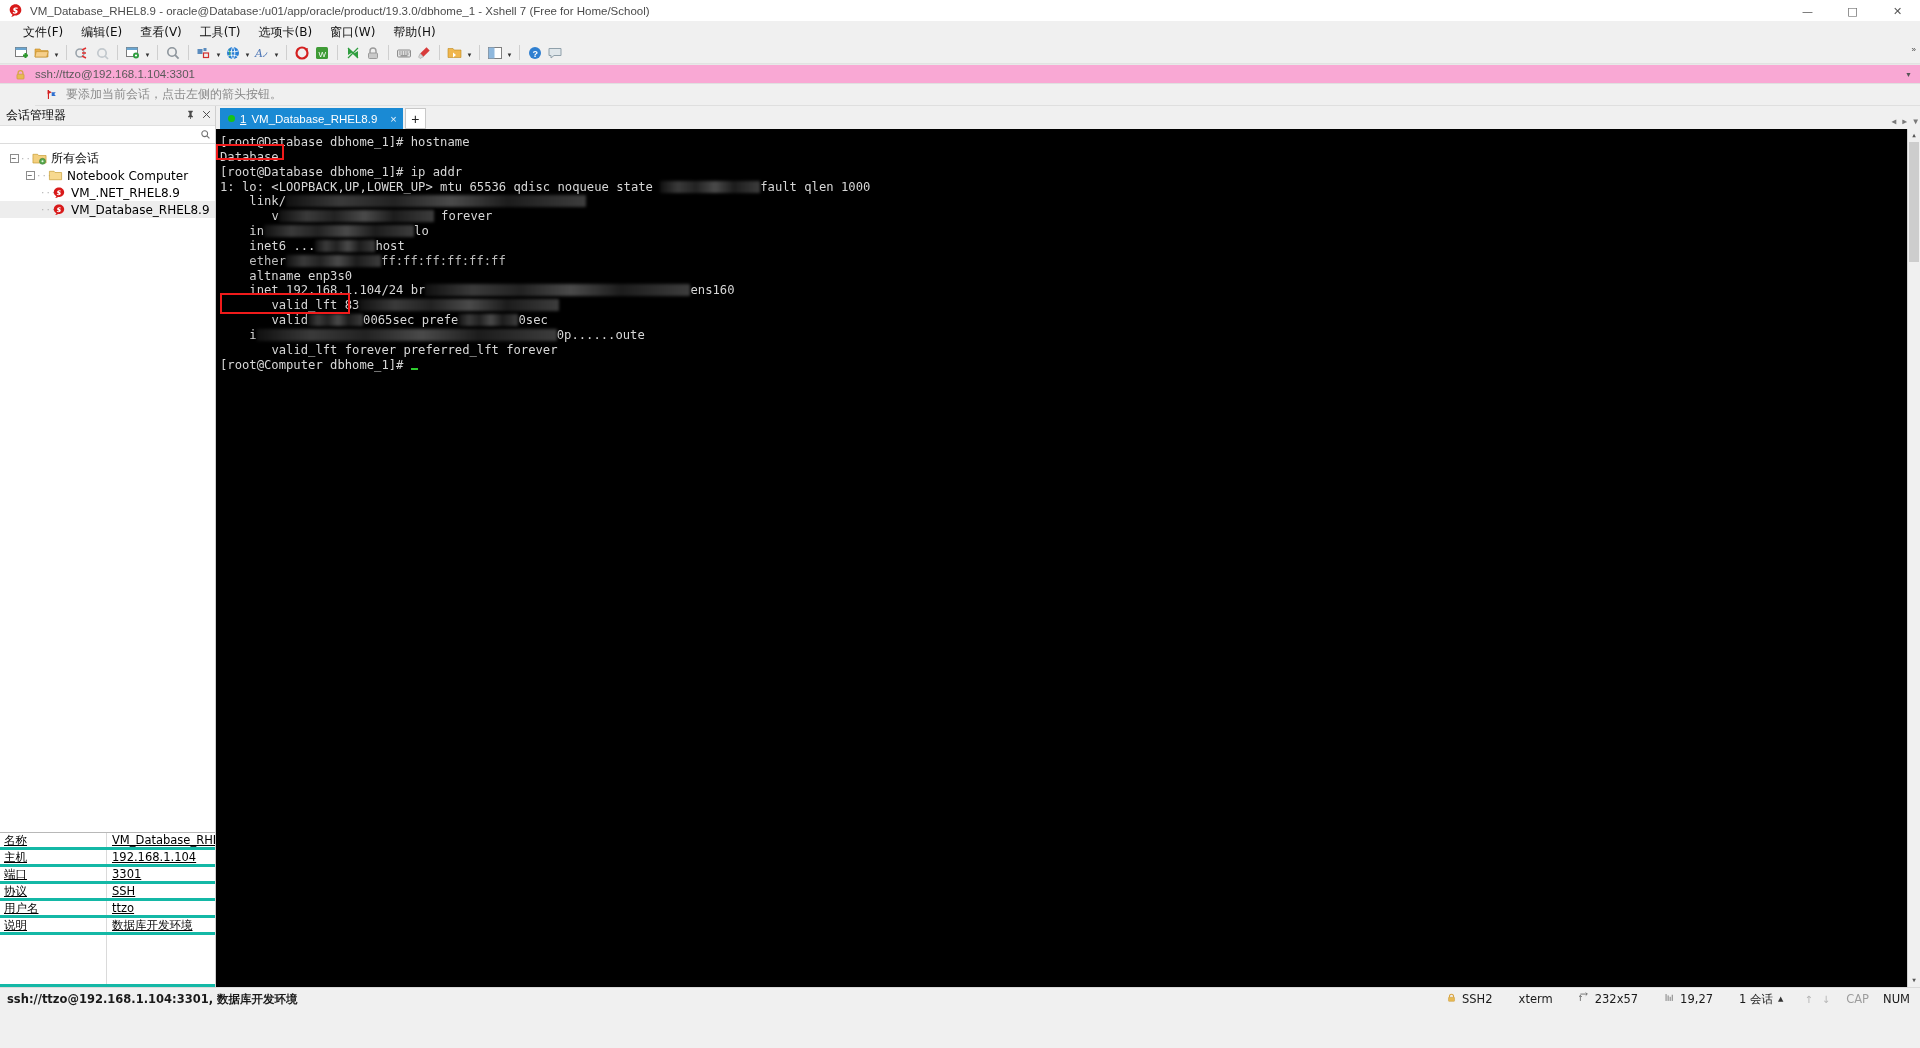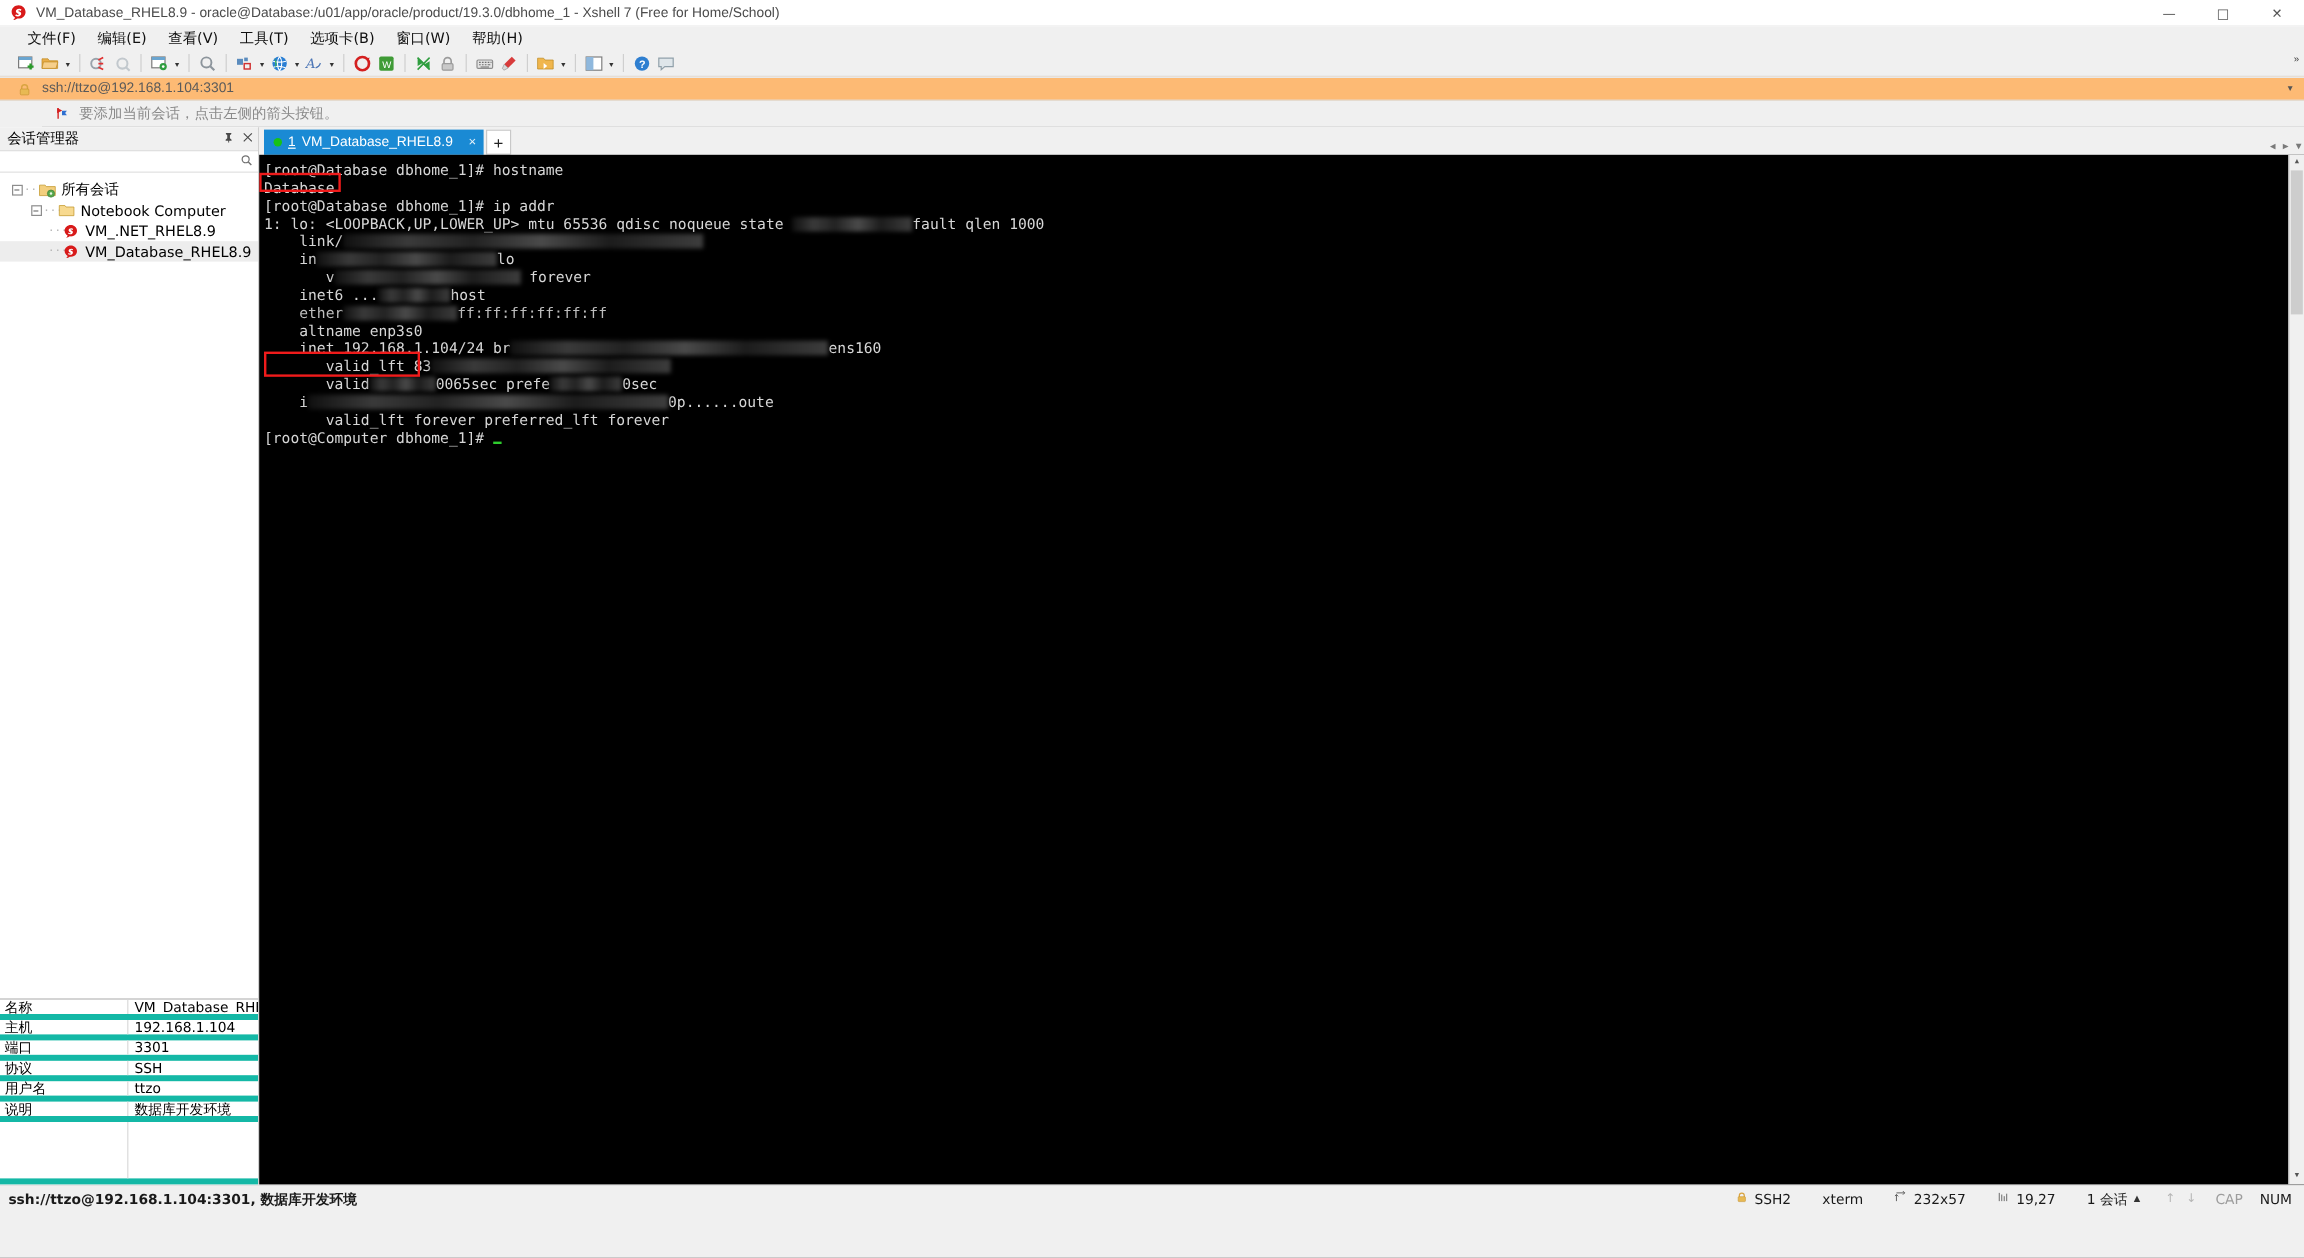--- a/index.html
+++ b/index.html
@@ -48,21 +48,21 @@
     width:9px; height:16px; display:flex; align-items:flex-end; justify-content:center;
     font-size:6px; color:#333; padding-bottom:3px;
   }
   .tb-sep{ width:1px; height:15px; background:#cfcfcf; margin:0 5px; }
   .tb-overflow{
     position:absolute; right:4px; top:3px; font-size:8px; color:#444;
   }
 
   
   #addressbar{
-    height:20px; background:#fdba74; display:flex; align-items:center;
+    height:20px; background:#f9a8d4; display:flex; align-items:center;
     border-top:1px solid #e8e8e8; border-bottom:1px solid #e0e0e0; position:relative;
   }
   #addressbar .lock{ margin-left:14px; margin-right:8px; display:flex; }
   #addressbar .addr-text{ font-size:11.5px; color:#5a5a5a; }
   #addressbar .addr-caret{ position:absolute; right:8px; font-size:7px; color:#555; }
 
   
   #hintbar{
     height:22px; background:#f0f0f0; display:flex; align-items:center;
     border-bottom:1px solid #dfdfdf;
@@ -95,21 +95,21 @@
        font-size:9px; color:#555; font-family:"DejaVu Sans Mono", monospace;}
   .tw-box{ width:9px;height:9px;border:1px solid #8d8d8d; background:#fff;
      display:flex;align-items:center;justify-content:center;font-size:8px;line-height:7px;color:#333;}
   .tdots{ width:11px; height:17px; display:flex; align-items:center; color:#b4b4b4;
       font-size:9px; font-family:"DejaVu Sans Mono", monospace;}
   .tree-ico{ width:16px; height:16px; margin-right:4px; display:flex; align-items:center; justify-content:center;}
   .tree-label{ font-size:12px; color:#000; font-family:"DejaVu Sans","Liberation Sans",sans-serif;}
 
   
   #props{ border-top:1px solid #b8b8b8; background:#fff; }
-  .prow{ display:flex; height:17px; border-bottom:5px solid #14b8a6; }
+  .prow{ display:flex; height:17px; border-bottom:3px solid #14b8a6;text-decoration:underline; }
   .pkey{ width:107px; border-right:1px solid #dadada; font-size:11.5px; color:#000;
       padding-left:4px; display:flex; align-items:center;
       font-family:"DejaVu Sans","Liberation Sans",sans-serif;}
   .pval{ flex:1; font-size:11.5px; color:#000; padding-left:5px; display:flex; align-items:center;
       font-family:"DejaVu Sans","Liberation Sans",sans-serif; overflow:hidden; white-space:nowrap;}
   .prow.blank{ height:52px; }
   .prow.blank .pkey{ border-right:1px solid #dadada; }
 
   
   #rightpane{ flex:1; display:flex; flex-direction:column; background:#f0f0f0;}
@@ -487,22 +487,22 @@
         <span>▼</span>
       </div>
     </div>
 
     <div id="terminal">
       <div class="line"><span>[root@Database dbhome_1]# hostname</span></div>
       <div class="line"><span>Database</span></div>
       <div class="line"><span>[root@Database dbhome_1]# ip addr</span></div>
       <div class="line"><span>1: lo: &lt;LOOPBACK,UP,LOWER_UP&gt; mtu 65536 qdisc noqueue state </span><span class="blk" style="width:100px"></span><span>fault qlen 1000</span></div>
       <div class="line">    <span>link/</span><span class="blk" style="width:300px"></span></div>
+      <div class="line">       <span>v</span><span class="blk" style="width:155px"></span> <span>forever</span></div>
       <div class="line">    <span>in</span><span class="blk" style="width:150px"></span><span>lo</span></div>
-      <div class="line">       <span>v</span><span class="blk" style="width:155px"></span> <span>forever</span></div>
       <div class="line">    <span>inet6 ...</span><span class="blk" style="width:60px"></span><span>host</span></div>
       <div class="line">    <span class="tok-dim">ether</span><span class="blk" style="width:95px"></span><span class="tok-dim">ff:ff:ff:ff:ff:ff</span></div>
       <div class="line">    <span>altname enp3s0</span></div>
       <div class="line">    <span>inet 192.168.1.104/24 br</span><span class="blk" style="width:265px"></span><span>ens160</span></div>
       <div class="line">       <span>valid_lft 83</span><span class="blk" style="width:200px"></span></div>
       <div class="line">       <span>valid</span><span class="blk" style="width:55px"></span><span>0065sec prefe</span><span class="blk" style="width:60px"></span><span>0sec</span></div>
       <div class="line">    <span>i</span><span class="blk" style="width:300px"></span><span>0p......oute</span></div>
       <div class="line">       <span>valid_lft forever preferred_lft forever</span></div>
       <div class="line"><span>[root@Computer dbhome_1]# </span><span class="cursor"></span></div>
 

